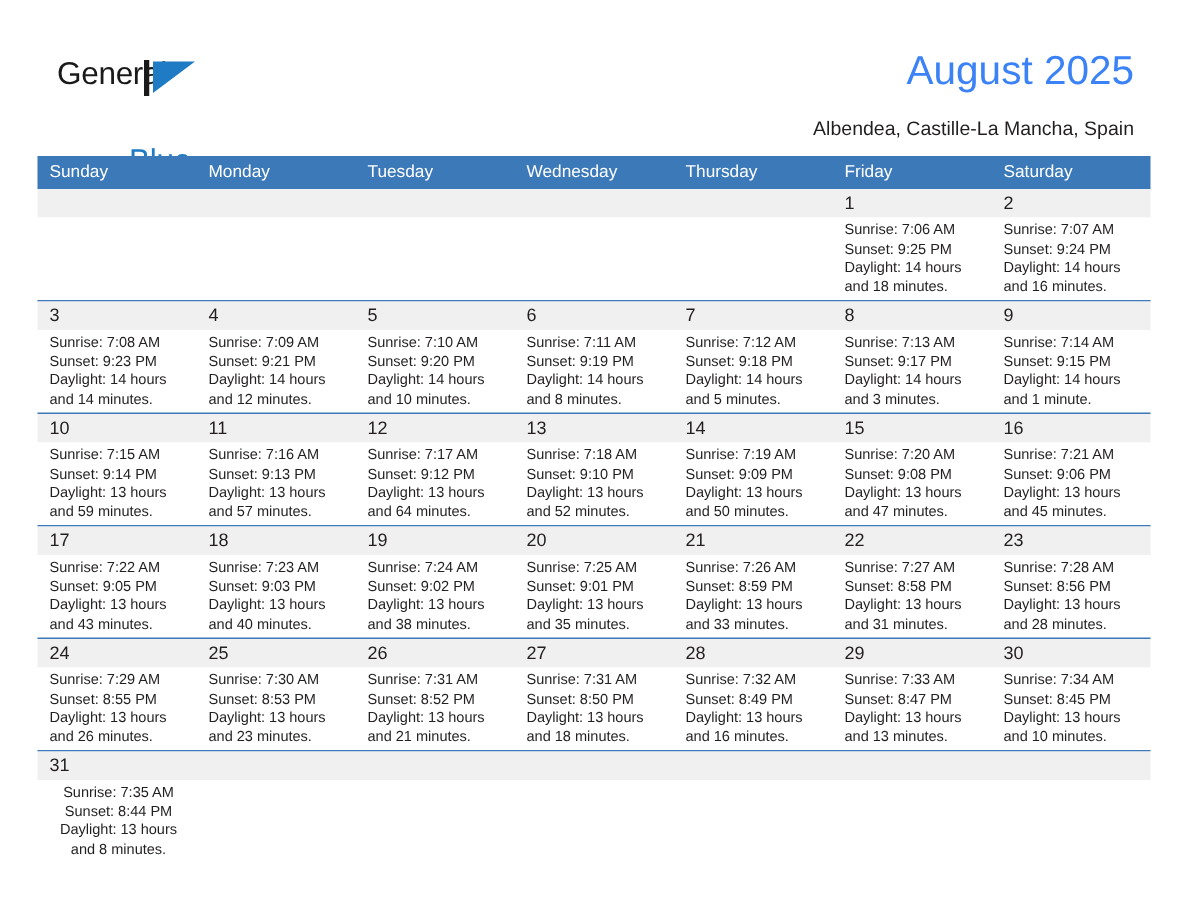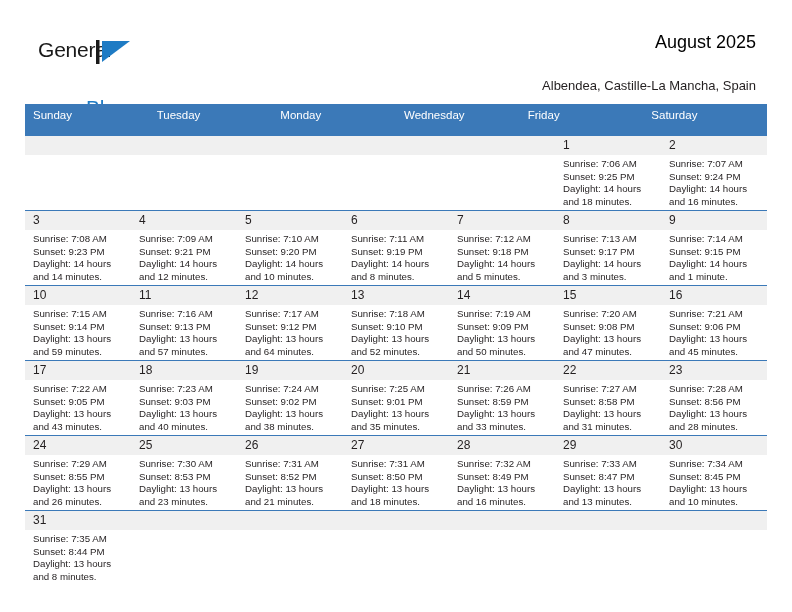--- a/index.html
+++ b/index.html
@@ -59,22 +59,22 @@
     position: absolute;
     left: 58px;
     top: 2px;
     width: 48px;
     height: 24px;
   }
   .title {
     position: absolute;
     right: 36px;
     top: 32px;
-    font-size: 18px;
-    color: #000000;
+    font-size: 27px;
+    color: #3b82f6;
     text-align: right;
     white-space: nowrap;
     font-weight: normal;
   }
   .subtitle {
     position: absolute;
     right: 36px;
     top: 78px;
     font-size: 13px;
     color: #231f20;
@@ -85,21 +85,21 @@
   
   .calendar {
     position: absolute;
     left: 25px;
     top: 104px;
     width: 742px;
   }
   .dow-row {
     display: flex;
     background: #3b79b8;
-    height: 32px;
+    height: 22px;
   }
   .dow {
     flex: 1 1 0;
     color: #ffffff;
     font-size: 11.5px;
     line-height: 22px;
     padding-left: 8px;
     box-sizing: border-box;
     white-space: nowrap;
   }
@@ -114,20 +114,21 @@
     background: #f0f0f0;
     height: 19px;
   }
   .week-body {
     display: flex;
     background: #ffffff;
     height: 55px;
   }
   .week.last .week-body {
     height: 72px;
+    text-align: center;
   }
   .daynum {
     flex: 1 1 0;
     font-size: 12px;
     line-height: 19px;
     padding-left: 8px;
     box-sizing: border-box;
     color: #231f20;
   }
   .cell {
@@ -160,23 +161,24 @@
       <span class="logo-blue">Blue</span>
     </div>
 
     <div class="title">August 2025</div>
     <div class="subtitle">Albendea, Castille-La Mancha, Spain</div>
   </div>
 
   <div class="calendar">
     <div class="dow-row">
       <div class="dow">Sunday</div>
+      <div class="dow">Monday</div>
       <div class="dow">Tuesday</div>
-      <div class="dow">Monday</div>
       <div class="dow">Wednesday</div>
+      <div class="dow">Thursday</div>
       <div class="dow">Friday</div>
       <div class="dow">Saturday</div>
     </div>
 
     <div id="weeks-container">
         <div class="week">
           <div class="week-numbers">
             <div class="daynum"></div>
             <div class="daynum"></div>
             <div class="daynum"></div>

